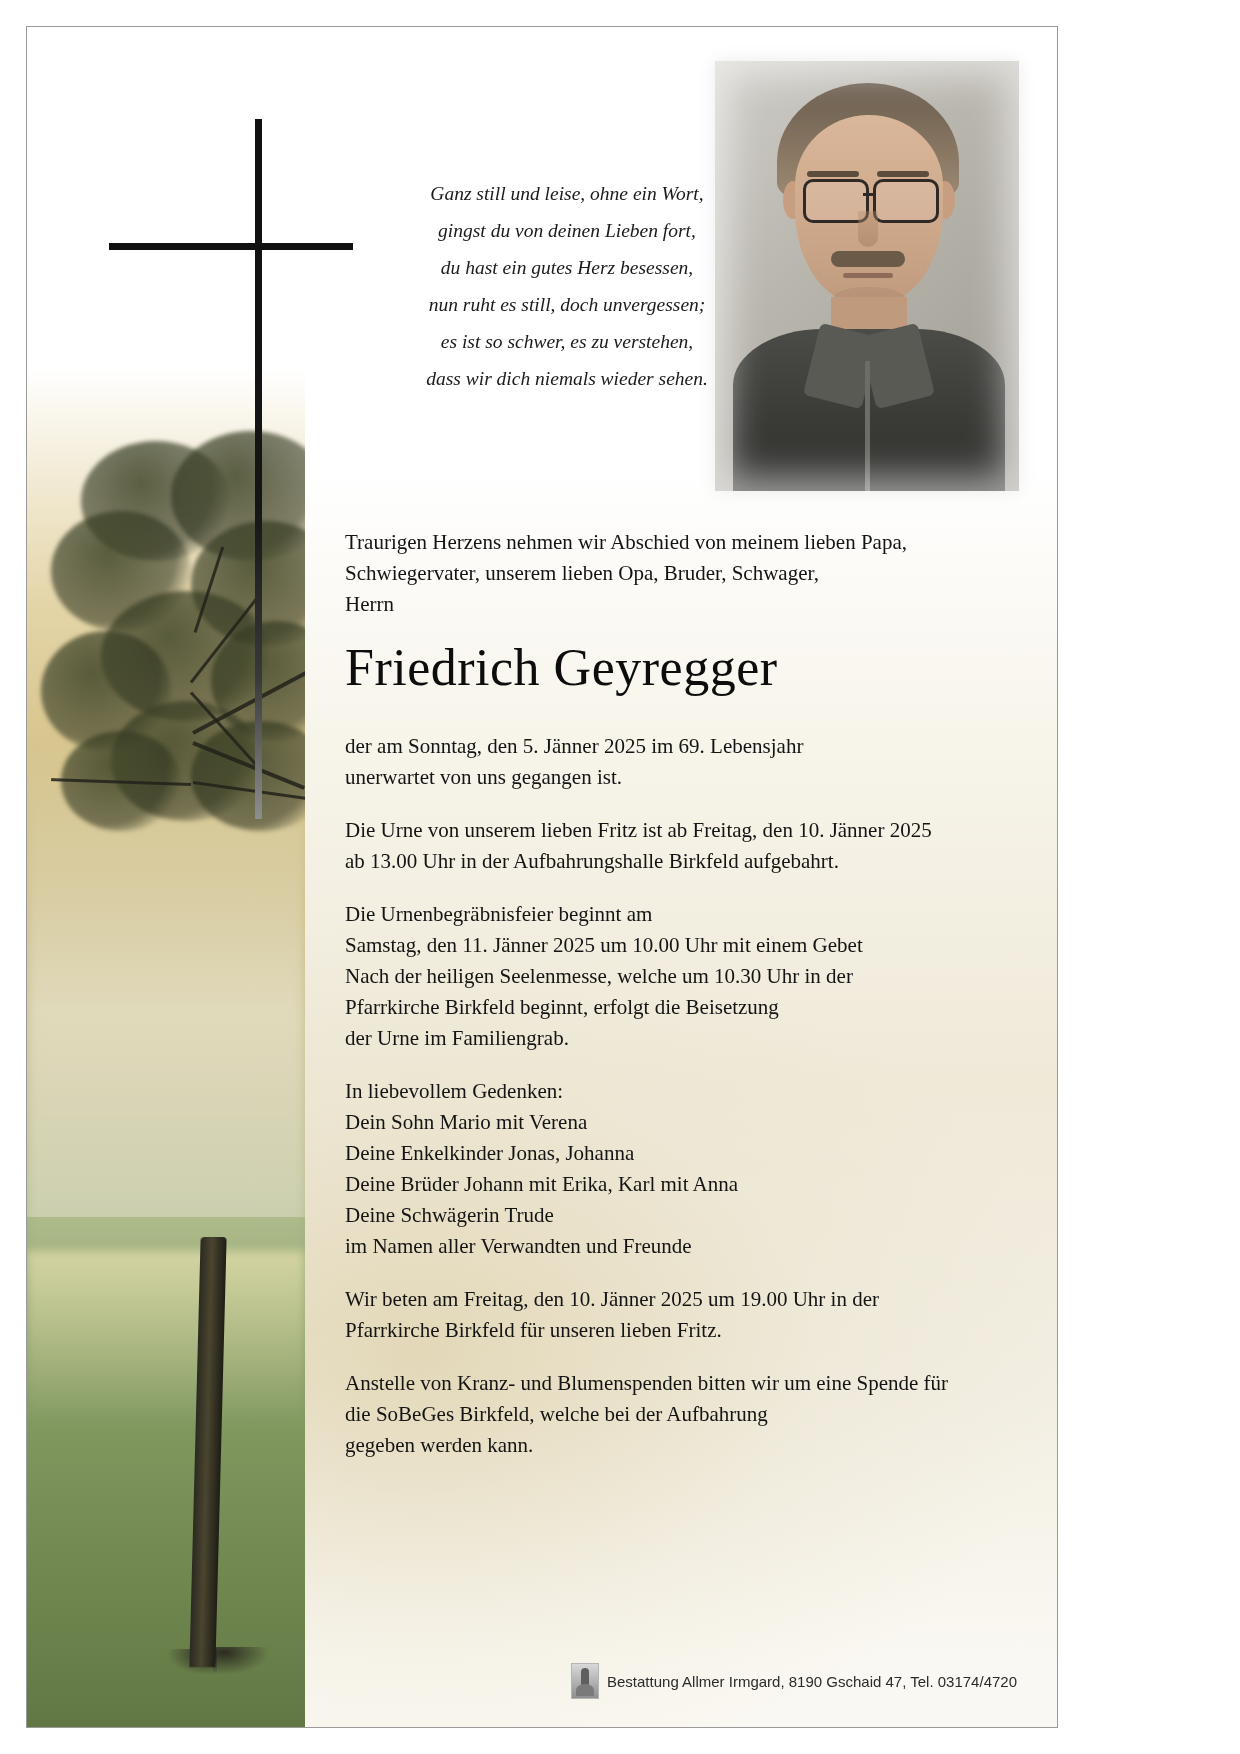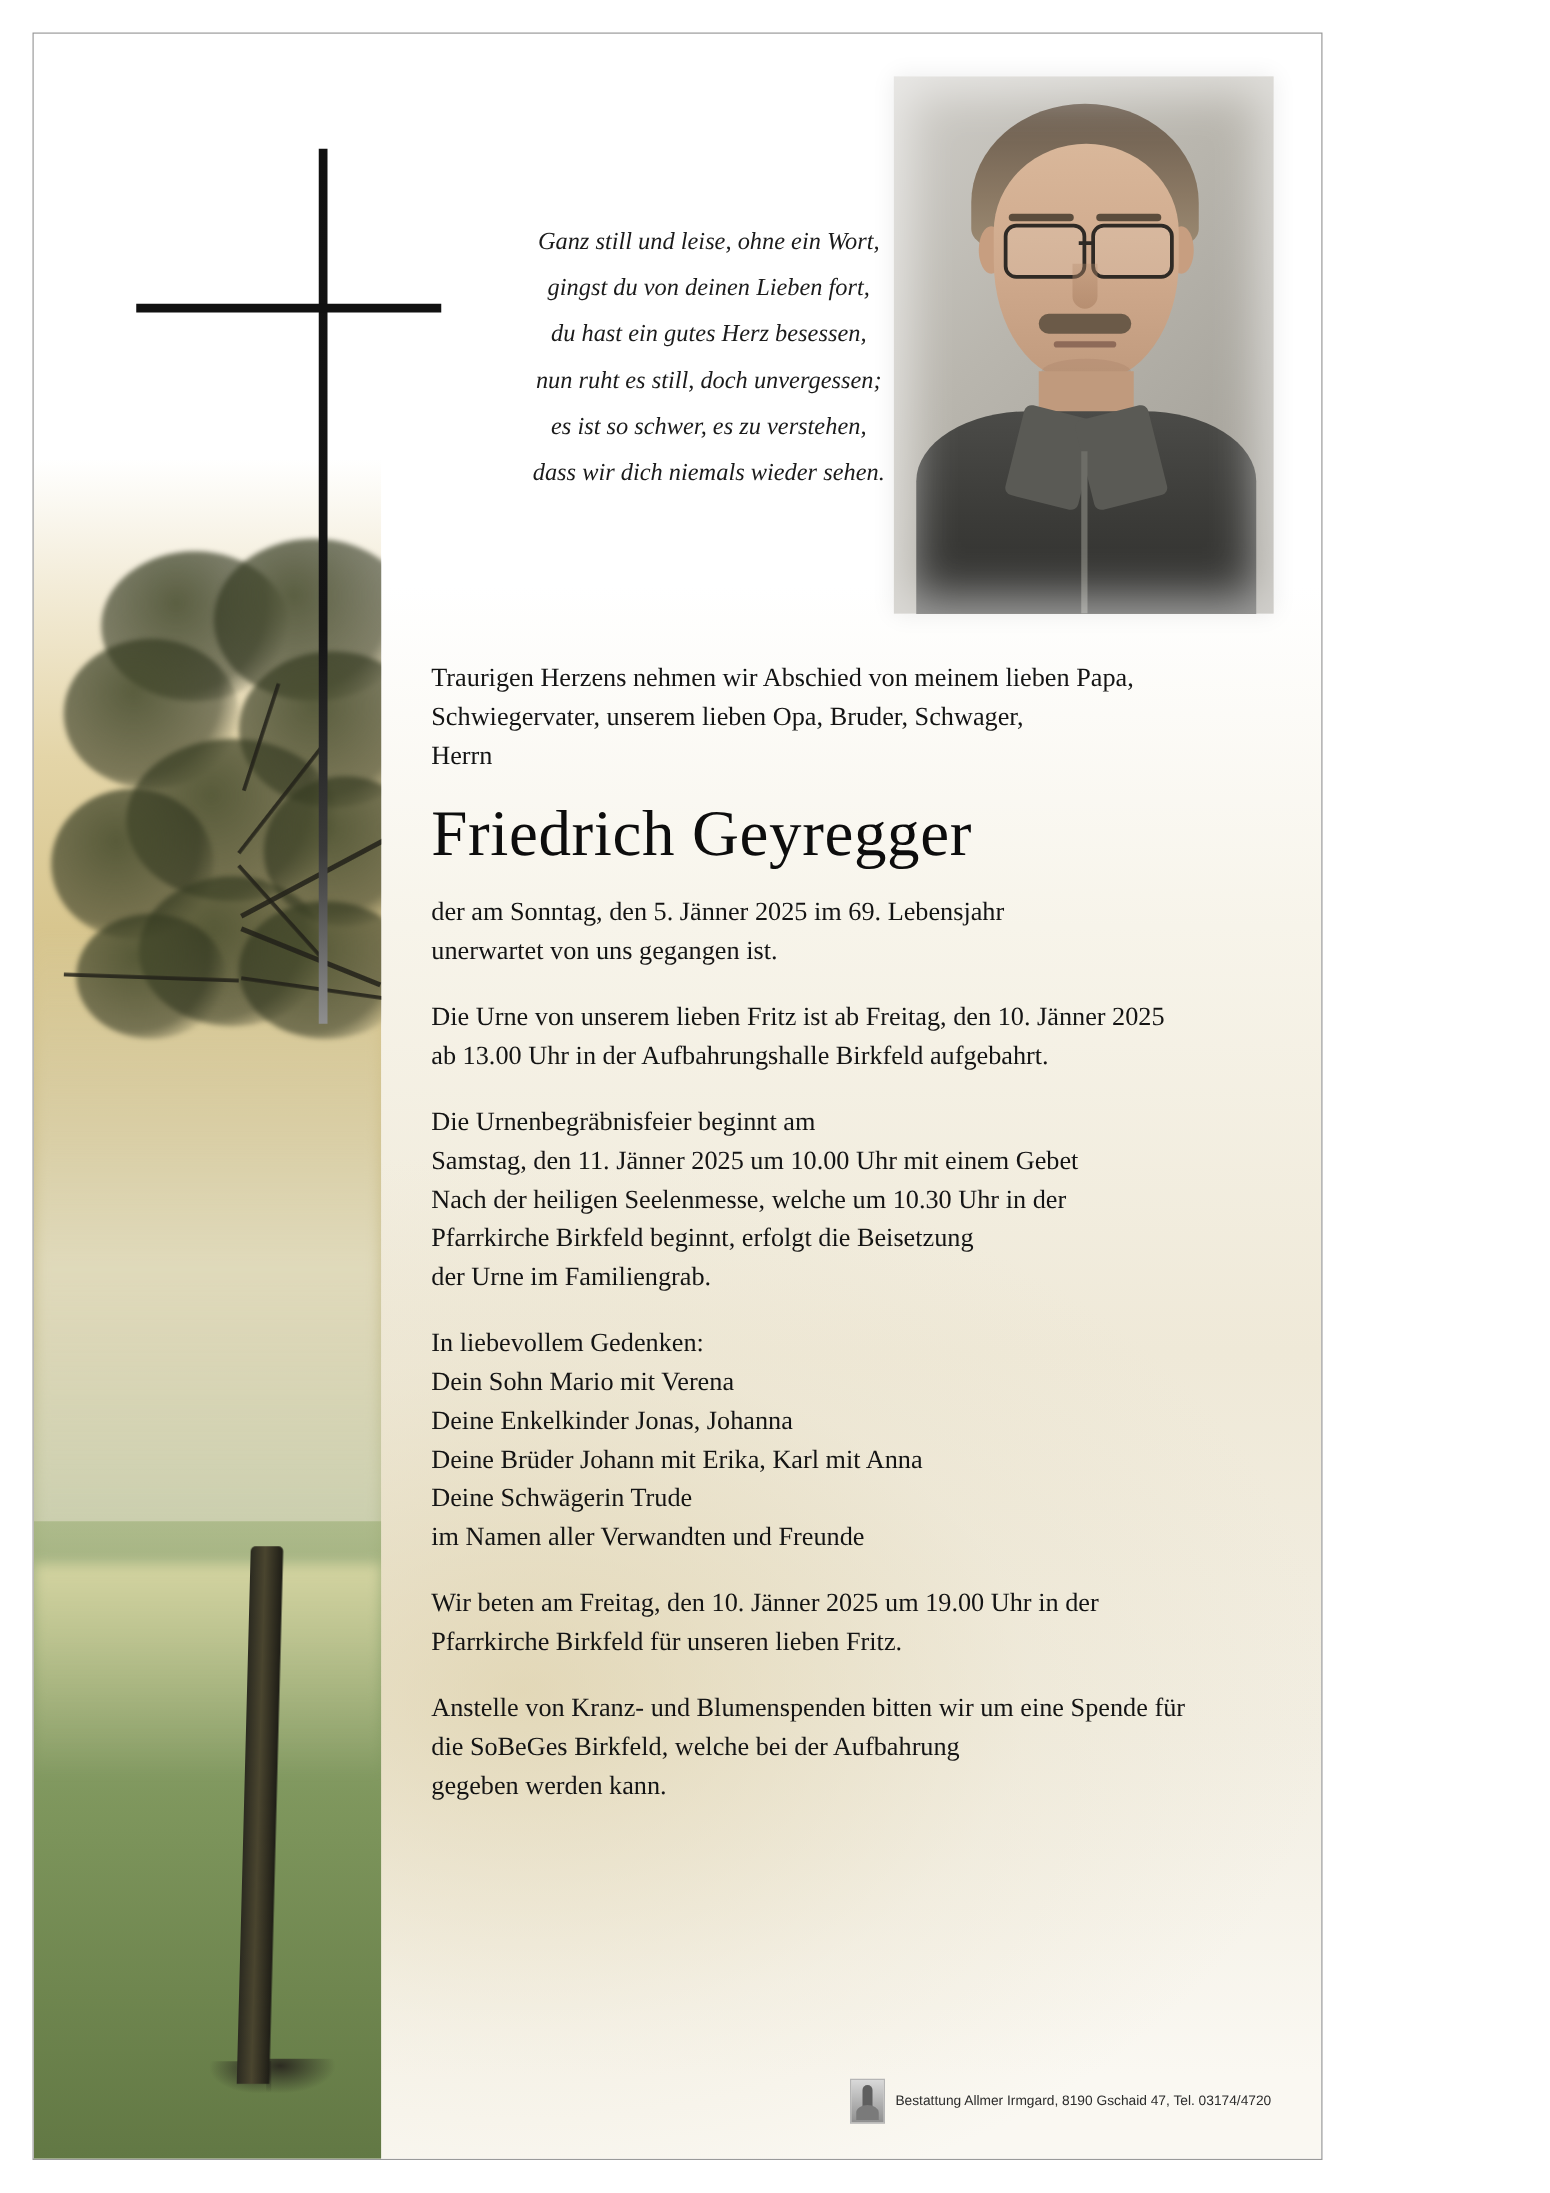--- a/index.html
+++ b/index.html
@@ -252,36 +252,36 @@
     text-align: left;
     color: #141414;
     font-size: 21px;
     line-height: 31px;
   }
   .intro p { margin: 0; }
   .herr { margin-top: 2px; }
   .name {
     font-size: 52px;
     line-height: 64px;
-    margin: 16px 0 14px 0;
+    margin: 16px 0 31px 0;
     letter-spacing: 0.5px;
     color: #0d0d0d;
   }
   .para {
     margin: 0 0 22px 0;
   }
   .para p { margin: 0; }
   .imprint {
     position: absolute;
     right: 40px;
     bottom: 28px;
     display: flex;
     align-items: center;
     gap: 8px;
-    font-size: 11px;
+    font-size: 15px;
     color: #2b2b2b;
     font-family: "Liberation Sans", sans-serif;
   }
   .imprint-logo {
     width: 26px;
     height: 34px;
     background: linear-gradient(to bottom, #d9d9d9, #8f8f8f);
     position: relative;
     overflow: hidden;
     border: 1px solid #b5b5b5;

